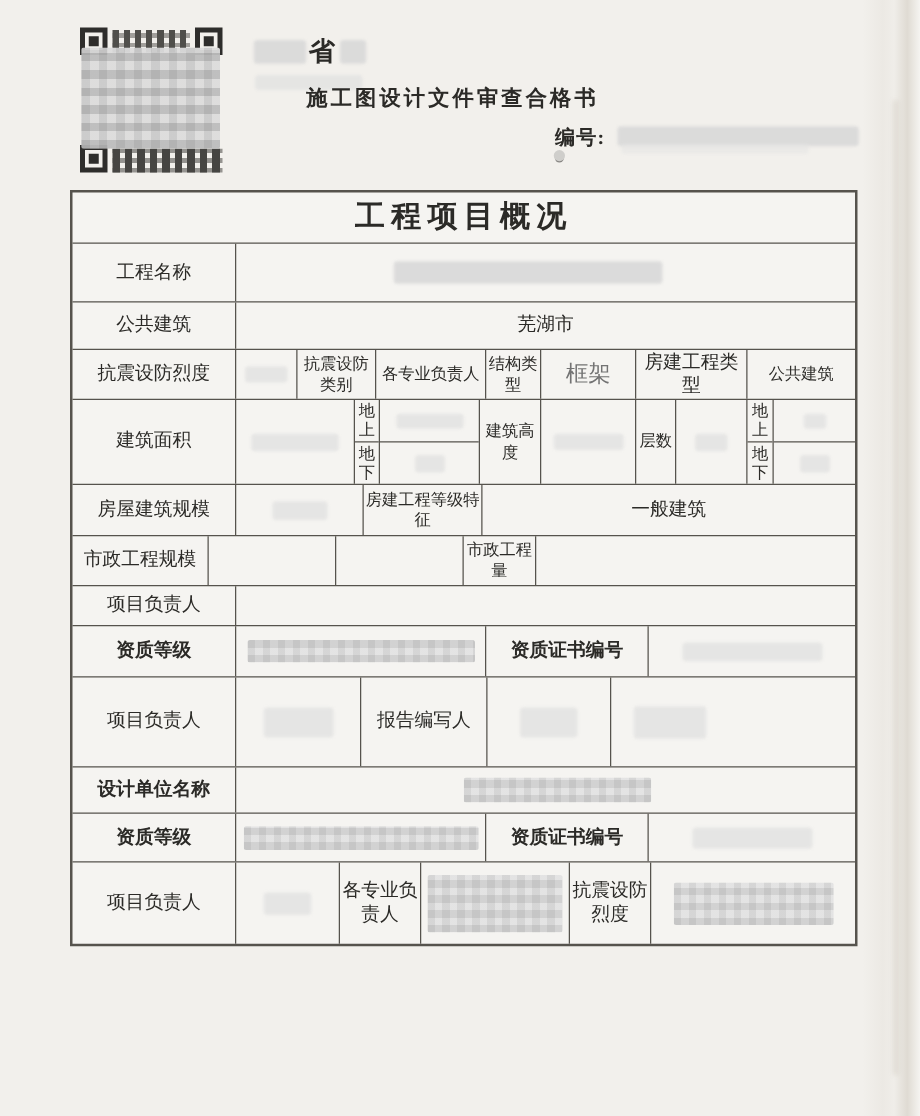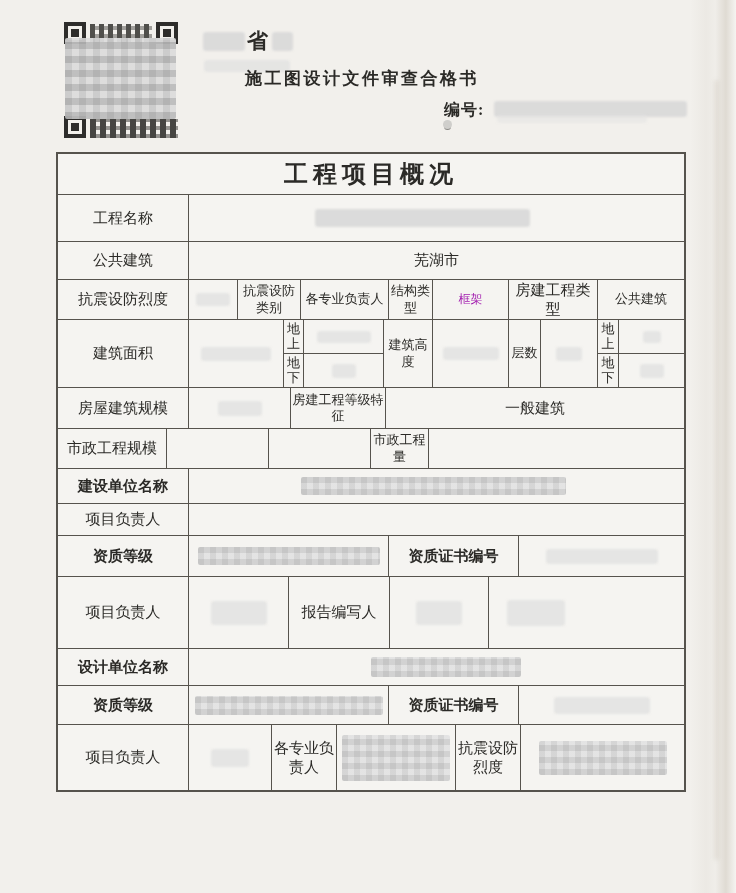--- a/index.html
+++ b/index.html
@@ -79,21 +79,21 @@
   .trow{display:flex;box-sizing:border-box;border-bottom:1px solid var(--line);}
   .trow:last-child{border-bottom:none;}
   .cell{
     box-sizing:border-box;border-right:1px solid var(--line);
     display:flex;align-items:center;justify-content:center;text-align:center;
     font-size:15px;line-height:1.25;position:relative;padding:1px;
   }
   .cell:last-child{border-right:none;}
   .cell.bold{font-weight:bold;}
   .cell.sm{font-size:13px;}
-  .cell.xs{font-size:12px;color:#a21caf;}
+  .cell.xs{font-size:18px;color:#737373;}
   .vstack{flex-direction:column;padding:0;}
   .vstack>div{flex:1;width:100%;display:flex;align-items:center;justify-content:center;
     border-bottom:1px solid var(--line);box-sizing:border-box;font-size:13px;line-height:1.1;}
   .vstack>div:last-child{border-bottom:none;}
   .section-title{font-size:24px;font-weight:bold;letter-spacing:5px;}
 </style>
 </head>
 <body>
 
 <div class="scan-edge-right"></div>
@@ -201,26 +201,20 @@
   </div>
 
   <div class="trow" style="height:40px">
     <div class="cell" style="width:109px">市政工程规模</div>
     <div class="cell" style="width:102px"></div>
     <div class="cell" style="width:102px"></div>
     <div class="cell sm" style="width:58px">市政工程量</div>
     <div class="cell" style="width:138px"></div>
   </div>
 
-  <div class="trow" style="height:35px">
-    <div class="cell bold" style="width:131px">建设单位名称</div>
-    <div class="cell" style="width:495px">
-      <div class="mosaic light" style="position:absolute;left:112px;top:8px;width:265px;height:18px"></div>
-    </div>
-  </div>
 
   <div class="trow" style="height:32px">
     <div class="cell" style="width:131px">项目负责人</div>
     <div class="cell" style="width:495px"></div>
   </div>
 
 
   <div class="trow" style="height:41px">
     <div class="cell bold" style="width:131px">资质等级</div>
     <div class="cell" style="width:200px">

